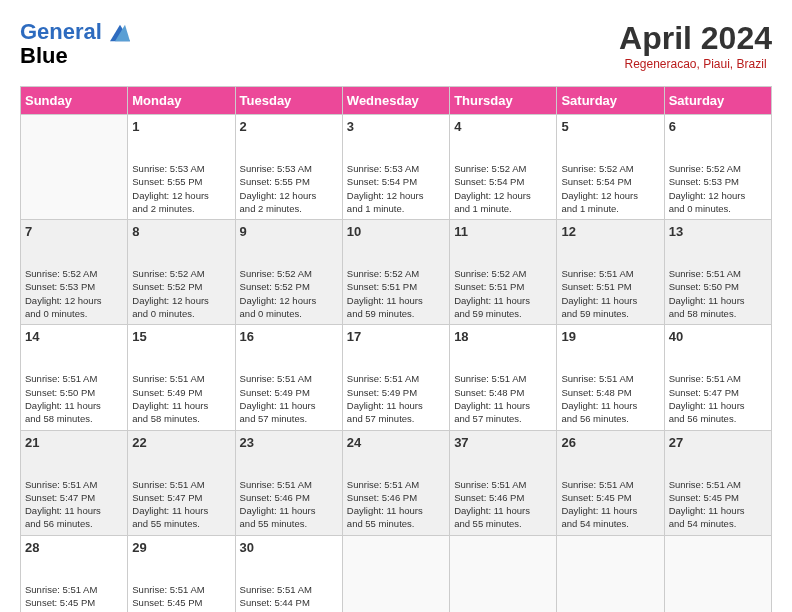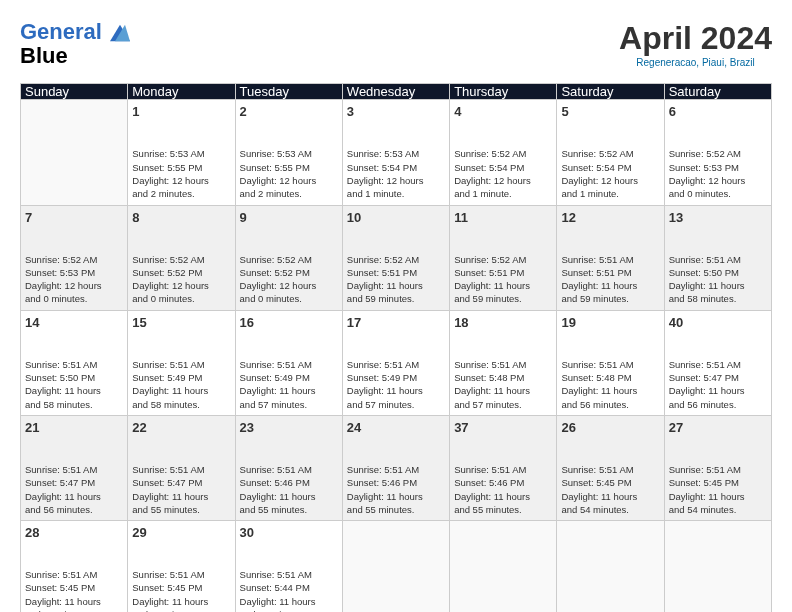--- a/index.html
+++ b/index.html
@@ -36,35 +36,35 @@
     }
     .title-block {
       text-align: center;
     }
     .month-title {
       font-size: 32px;
       font-weight: bold;
       color: #333;
     }
     .subtitle {
-      font-size: 10px;
-      color: #0369a1;
+      font-size: 12px;
+      color: #b91c1c;
     }
     .calendar {
       width: 100%;
       border-collapse: collapse;
       font-size: 11px;
     }
     .calendar th {
-      background-color: #0f172a;
+      background-color: #ec4899;
       color: #fff;
-      padding: 0 4px;
+      padding: 6px 4px;
       text-align: left;
       font-size: 13px;
-      font-weight: normal;
+      font-weight: bold;
       border: 1px solid #ccc;
     }
     .calendar td {
       border: 1px solid #ccc;
       vertical-align: top;
       padding: 4px;
       width: calc(100% / 7);
       height: 80px;
     }
     .day-number {

